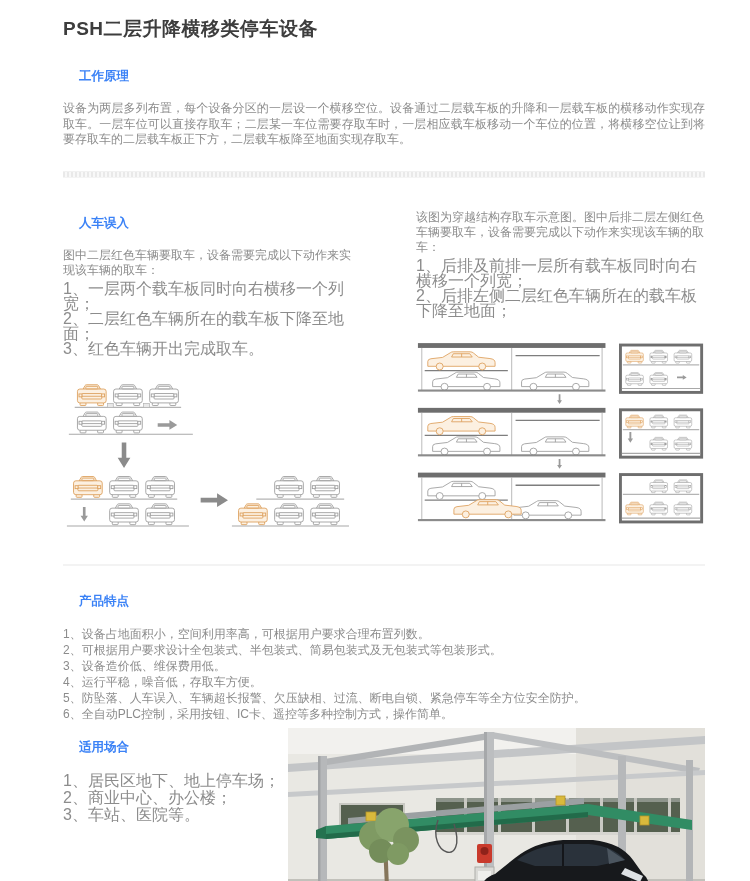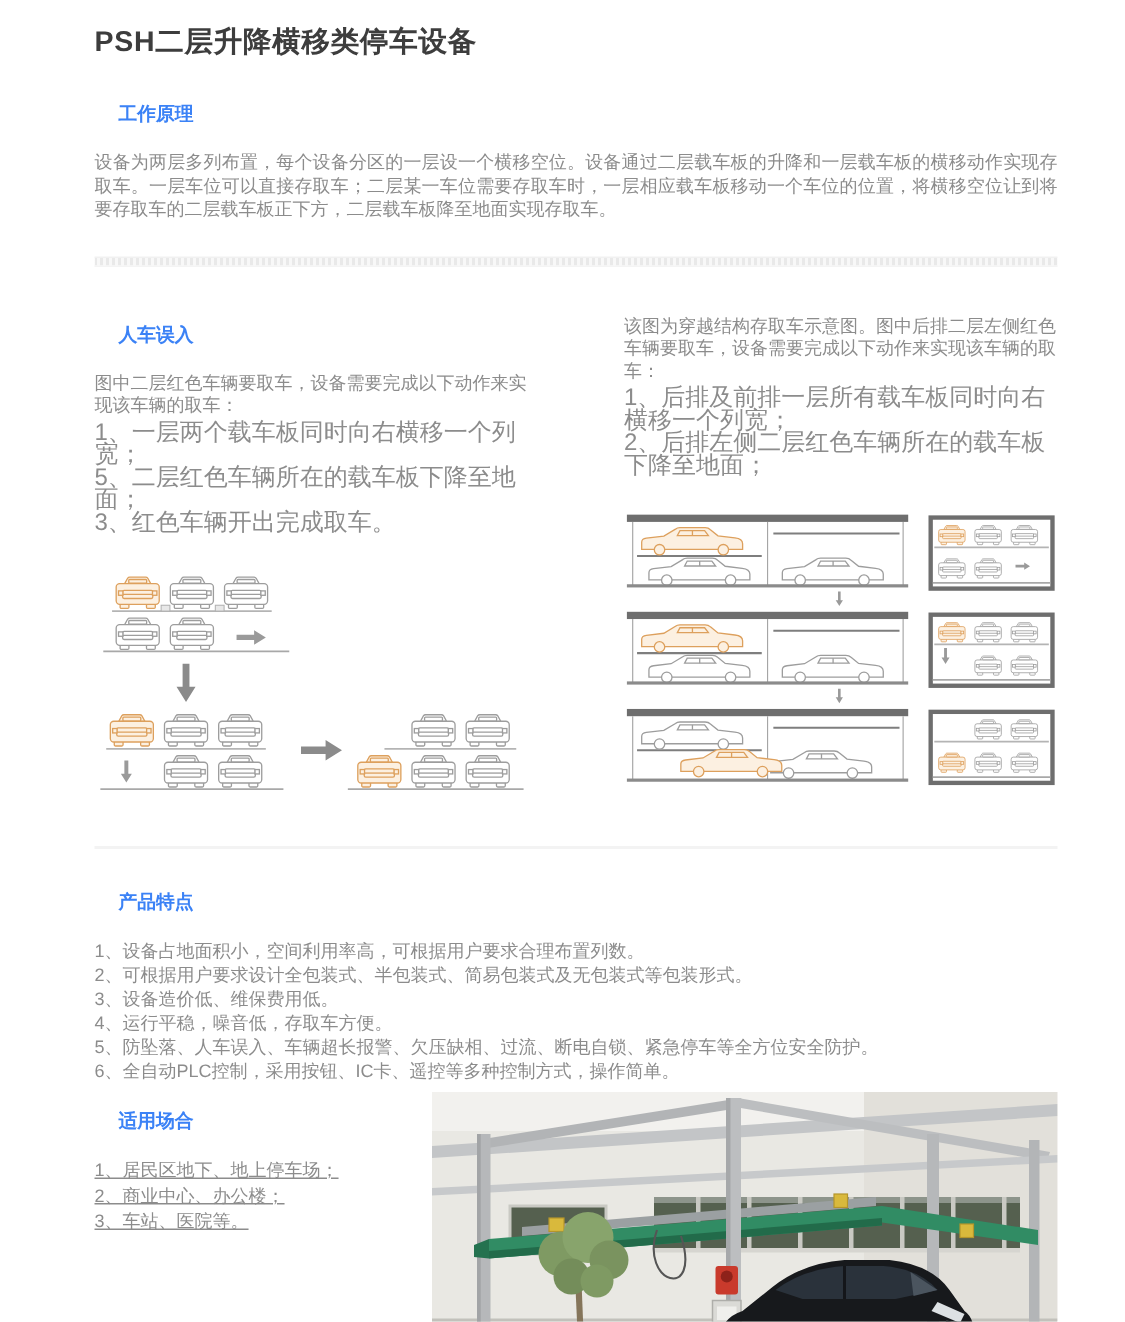--- a/index.html
+++ b/index.html
@@ -14,21 +14,21 @@
   .columns{display:flex;gap:64px;margin-top:21px;}
   .col{width:289px;flex:0 0 auto;}
   .intro{font-size:12px;line-height:15px;margin:11px 0 3px 0;}
   .steps{list-style:none;margin:0;padding:0;font-size:16px;line-height:15px;}
   .diag{display:block;margin-top:22px;}
   .sec-feat h2{margin-top:27px;}
   .feat-list{list-style:none;margin:9px 0 0 0;padding:0;font-size:12px;line-height:16px;}
   .bottom-row{display:flex;margin-top:6px;}
   .occasions{width:225px;flex:0 0 auto;}
   .occasions h2{margin-top:11px;}
-  .occ-list{list-style:none;margin:7px 0 0 0;padding:0;font-size:12px;line-height:17px;text-decoration:underline;}
+  .occ-list{list-style:none;margin:7px 0 0 0;padding:0;font-size:16px;line-height:17px;}
   
   .co{stroke:#dda05d;fill:#fcf0e1;stroke-width:0.9;}
   .cg{stroke:#9d9d9d;fill:#ffffff;stroke-width:0.9;}
   .pl{stroke:#b4b4b4;stroke-width:1.2;}
   .gl{stroke:#a8a8a8;stroke-width:1.2;}
   .pad{fill:#e8e8e8;stroke:#b0b0b0;stroke-width:0.7;}
   .sarr{fill:#9a9a9a;stroke:none;}
   .barr{fill:#8b8b8b;stroke:none;}
   .dk{fill:#6e6e6e;}
   .dk2{fill:#8b8b8b;}
@@ -79,21 +79,21 @@
 
   <div class="divider1"></div>
 
   <div class="columns">
 
     <div class="col">
       <h2>人车误入</h2>
       <p class="intro">图中二层红色车辆要取车，设备需要完成以下动作来实现该车辆的取车：</p>
       <ul class="steps">
         <li>1、一层两个载车板同时向右横移一个列宽；</li>
-        <li>5、二层红色车辆所在的载车板下降至地面；</li>
+        <li>2、二层红色车辆所在的载车板下降至地面；</li>
         <li>3、红色车辆开出完成取车。</li>
       </ul>
       <svg class="diag" width="288" height="174" viewBox="0 0 295 178">
         <g>
           <use href="#carF" x="14" y="6" class="co"></use>
           <use href="#carF" x="51" y="6" class="cg"></use>
           <use href="#carF" x="88" y="6" class="cg"></use>
           <line x1="12" y1="30" x2="121" y2="30" class="pl"></line>
           <rect x="45.5" y="26" width="6" height="4" class="pad"></rect>
           <rect x="82.5" y="26" width="6" height="4" class="pad"></rect>

